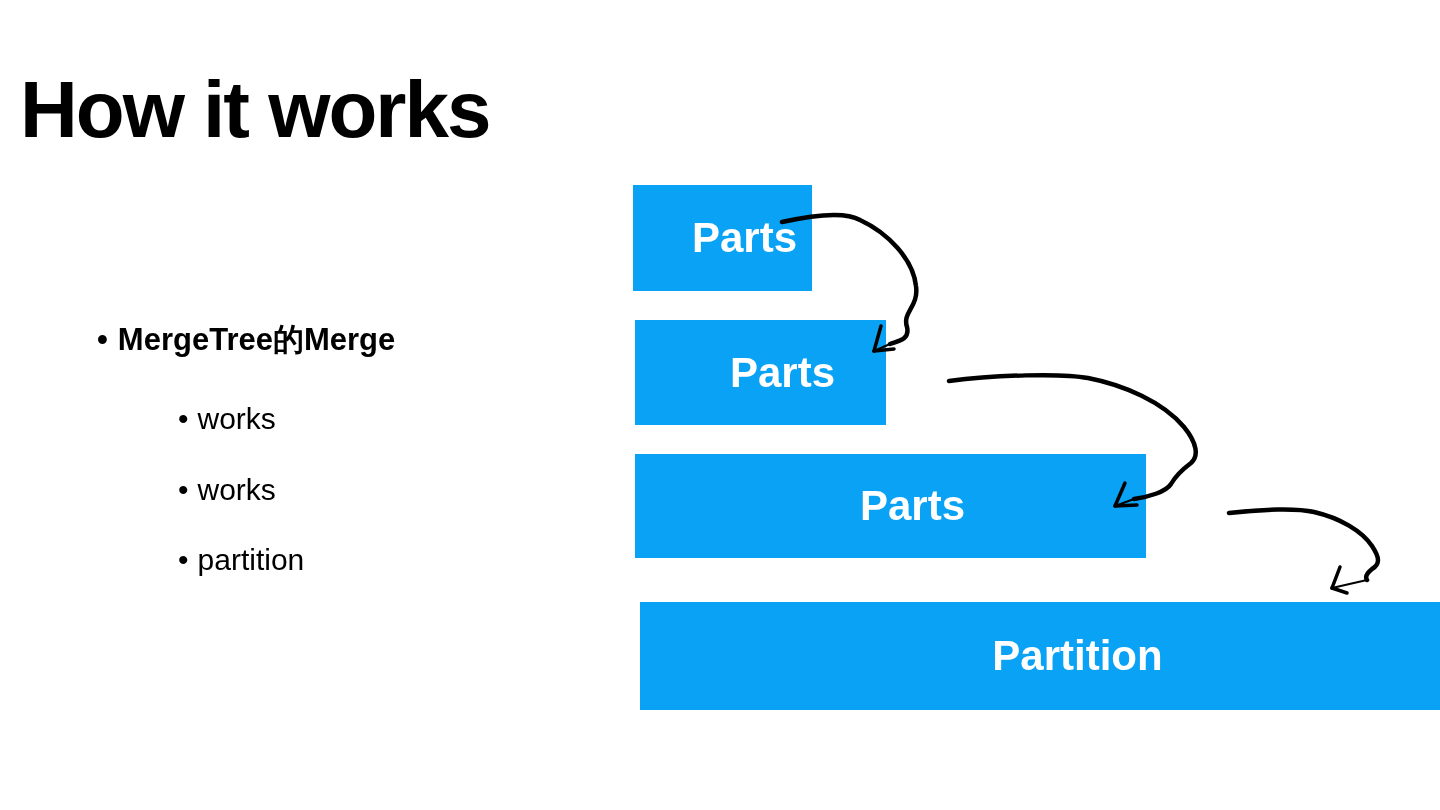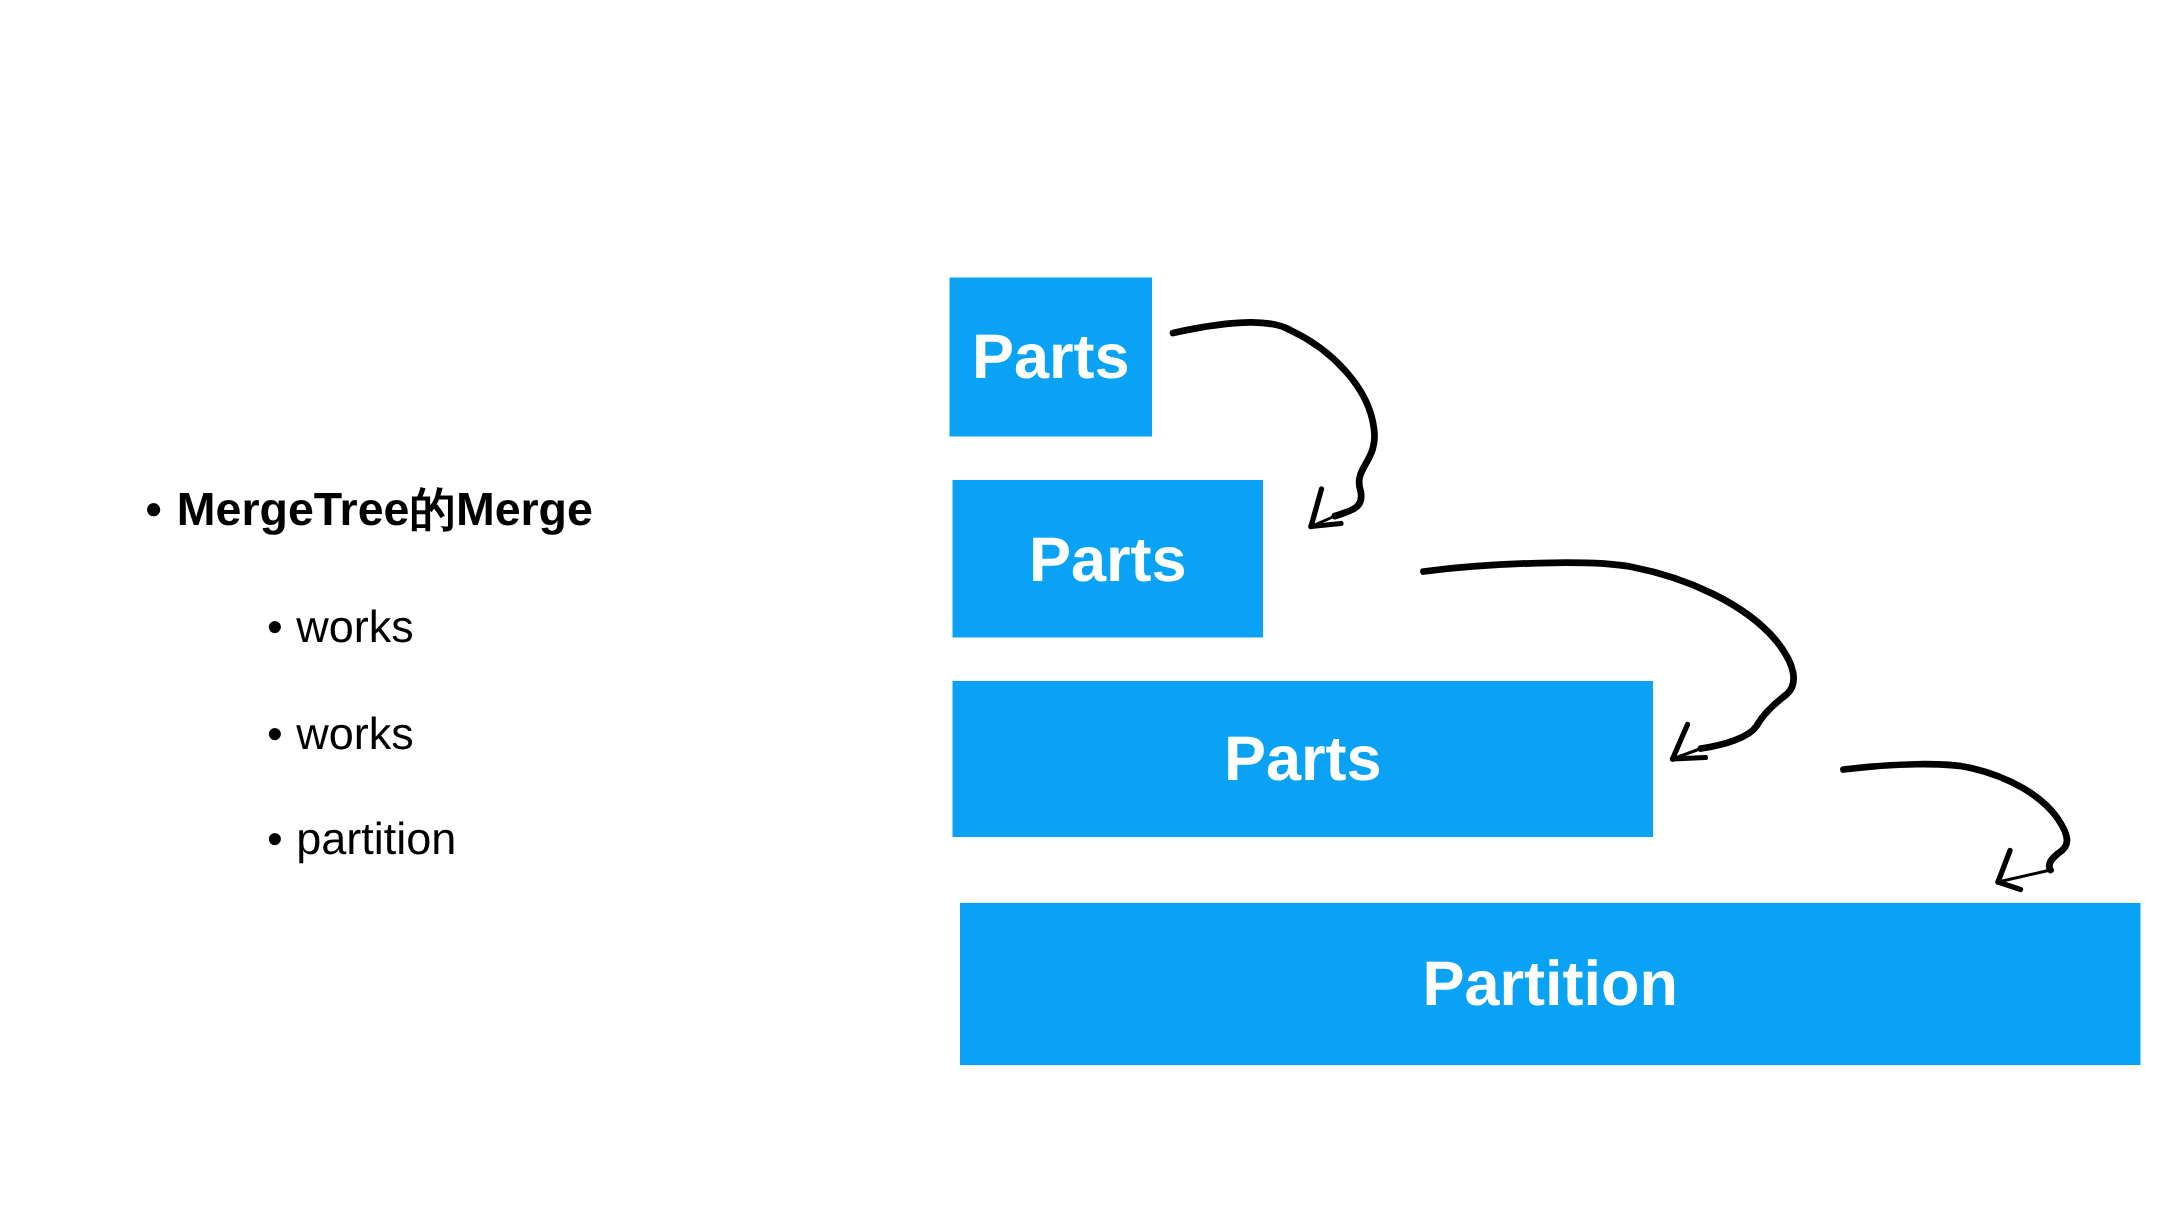--- a/index.html
+++ b/index.html
@@ -25,21 +25,21 @@
   .bullet-l2{left:178px;font-size:30px;font-weight:400;}
   .bullet-l2 .marker{margin-right:9px;}
   .b-sub0{top:402px;}
   .b-sub1{top:473px;}
   .b-sub2{top:543px;}
   .pbox{
     position:absolute;
     background:var(--accent-blue,#0aa2f4);
     color:var(--box-text,#fff);
     display:flex;align-items:center;justify-content:center;
-    font-size:42px;font-weight:600;
+    font-size:42px;font-weight:600;padding-left:44px;
   }
   .pbox1{left:633px;top:185px;width:135px;height:106px;}
   .pbox2{left:635px;top:320px;width:207px;height:105px;}
   .pbox3{left:635px;top:454px;width:467px;height:104px;}
   .pbox4{left:640px;top:602px;width:787px;height:108px;}
   .arrows{
     position:absolute;left:0;top:0;width:1440px;height:810px;
     pointer-events:none;
   }
   .arrows path{fill:none;stroke:var(--text,#000);stroke-linecap:round;stroke-linejoin:round;}
@@ -51,20 +51,21 @@
     transform:translateX(-50%);
     font-size:23px;font-weight:700;white-space:nowrap;
     color:var(--text,#000);
   }
 </style>
 </head>
 <body>
 
 <div class="slide">
 
+  <h1 class="title">How it works</h1>
 
   <div class="bullet bullet-l1">
     <span class="marker">•</span>
     <span>MergeTree的Merge</span>
   </div>
 
   <div class="bullet bullet-l2 b-sub0">
     <span class="marker">•</span>
     <span>works</span>
   </div>

